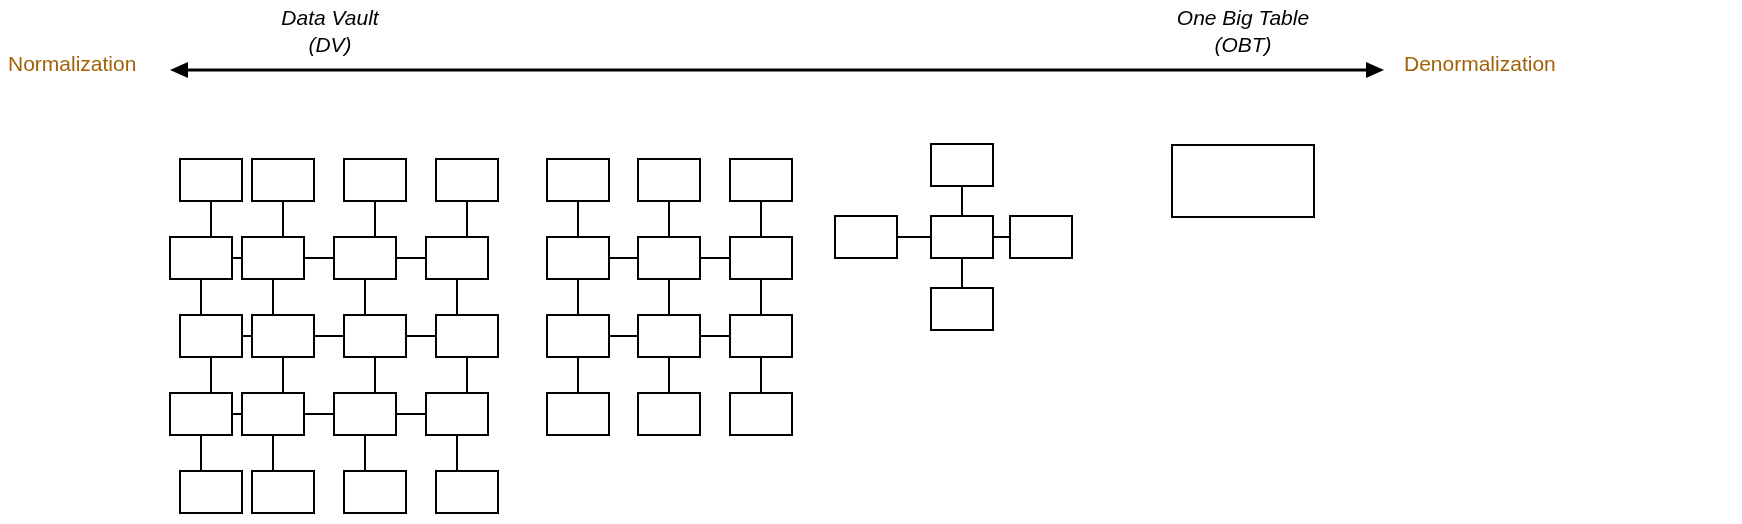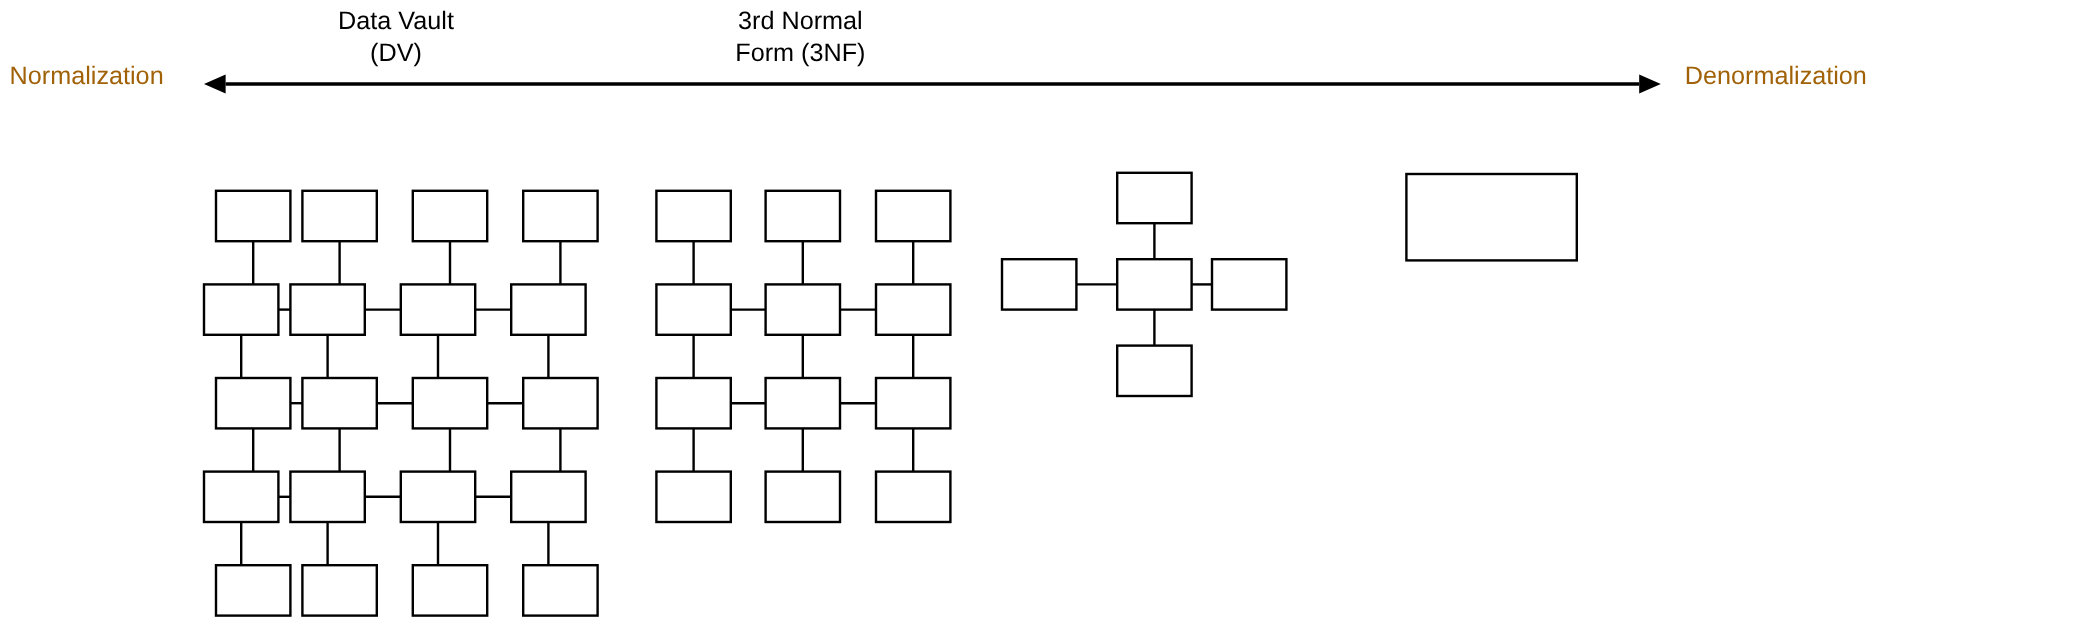--- a/index.html
+++ b/index.html
@@ -33,20 +33,21 @@
     left: 1404px;
     top: 52px;
   }
   .stage-label {
     position: absolute;
     font-size: 21px;
     line-height: 27px;
     text-align: center;
     color: #000000;
     white-space: pre-line;
+    font-style: italic;
   }
   .arrow-svg {
     position: absolute;
     left: 0;
     top: 0;
   }
   .diagram-svg {
     position: absolute;
     left: 0;
     top: 0;
@@ -64,22 +65,22 @@
   <svg class="arrow-svg" width="1742" height="524">
     <g id="arrow-group">
         <line x1="188" y1="70" x2="1366" y2="70" stroke="#000000" stroke-width="3"></line>
         <polygon points="170,70 188,62 188,78" fill="#000000"></polygon>
         <polygon points="1384,70 1366,62 1366,78" fill="#000000"></polygon>
       </g>
   </svg>
 
   <div class="stage-label" id="stage-label-0" style="top: 4px; left: 180px; width: 300px;">Data Vault
 (DV)</div>
-  <div class="stage-label" id="stage-label-1" style="top: 4px; left: 517px; width: 300px;">3rd Normal
-Form (3NF)</div>
+  <div class="stage-label" id="stage-label-3" style="top: 4px; left: 1093px; width: 300px;">One Big Table
+(OBT)</div>
 
   <svg class="diagram-svg" width="1742" height="524">
     <g id="shapes-group">
         <line x1="211" y1="201" x2="211" y2="237" stroke="#000000" stroke-width="2"></line>
         <line x1="283" y1="201" x2="283" y2="237" stroke="#000000" stroke-width="2"></line>
         <line x1="375" y1="201" x2="375" y2="237" stroke="#000000" stroke-width="2"></line>
         <line x1="467" y1="201" x2="467" y2="237" stroke="#000000" stroke-width="2"></line>
         <line x1="201" y1="279" x2="201" y2="315" stroke="#000000" stroke-width="2"></line>
         <line x1="273" y1="279" x2="273" y2="315" stroke="#000000" stroke-width="2"></line>
         <line x1="365" y1="279" x2="365" y2="315" stroke="#000000" stroke-width="2"></line>

